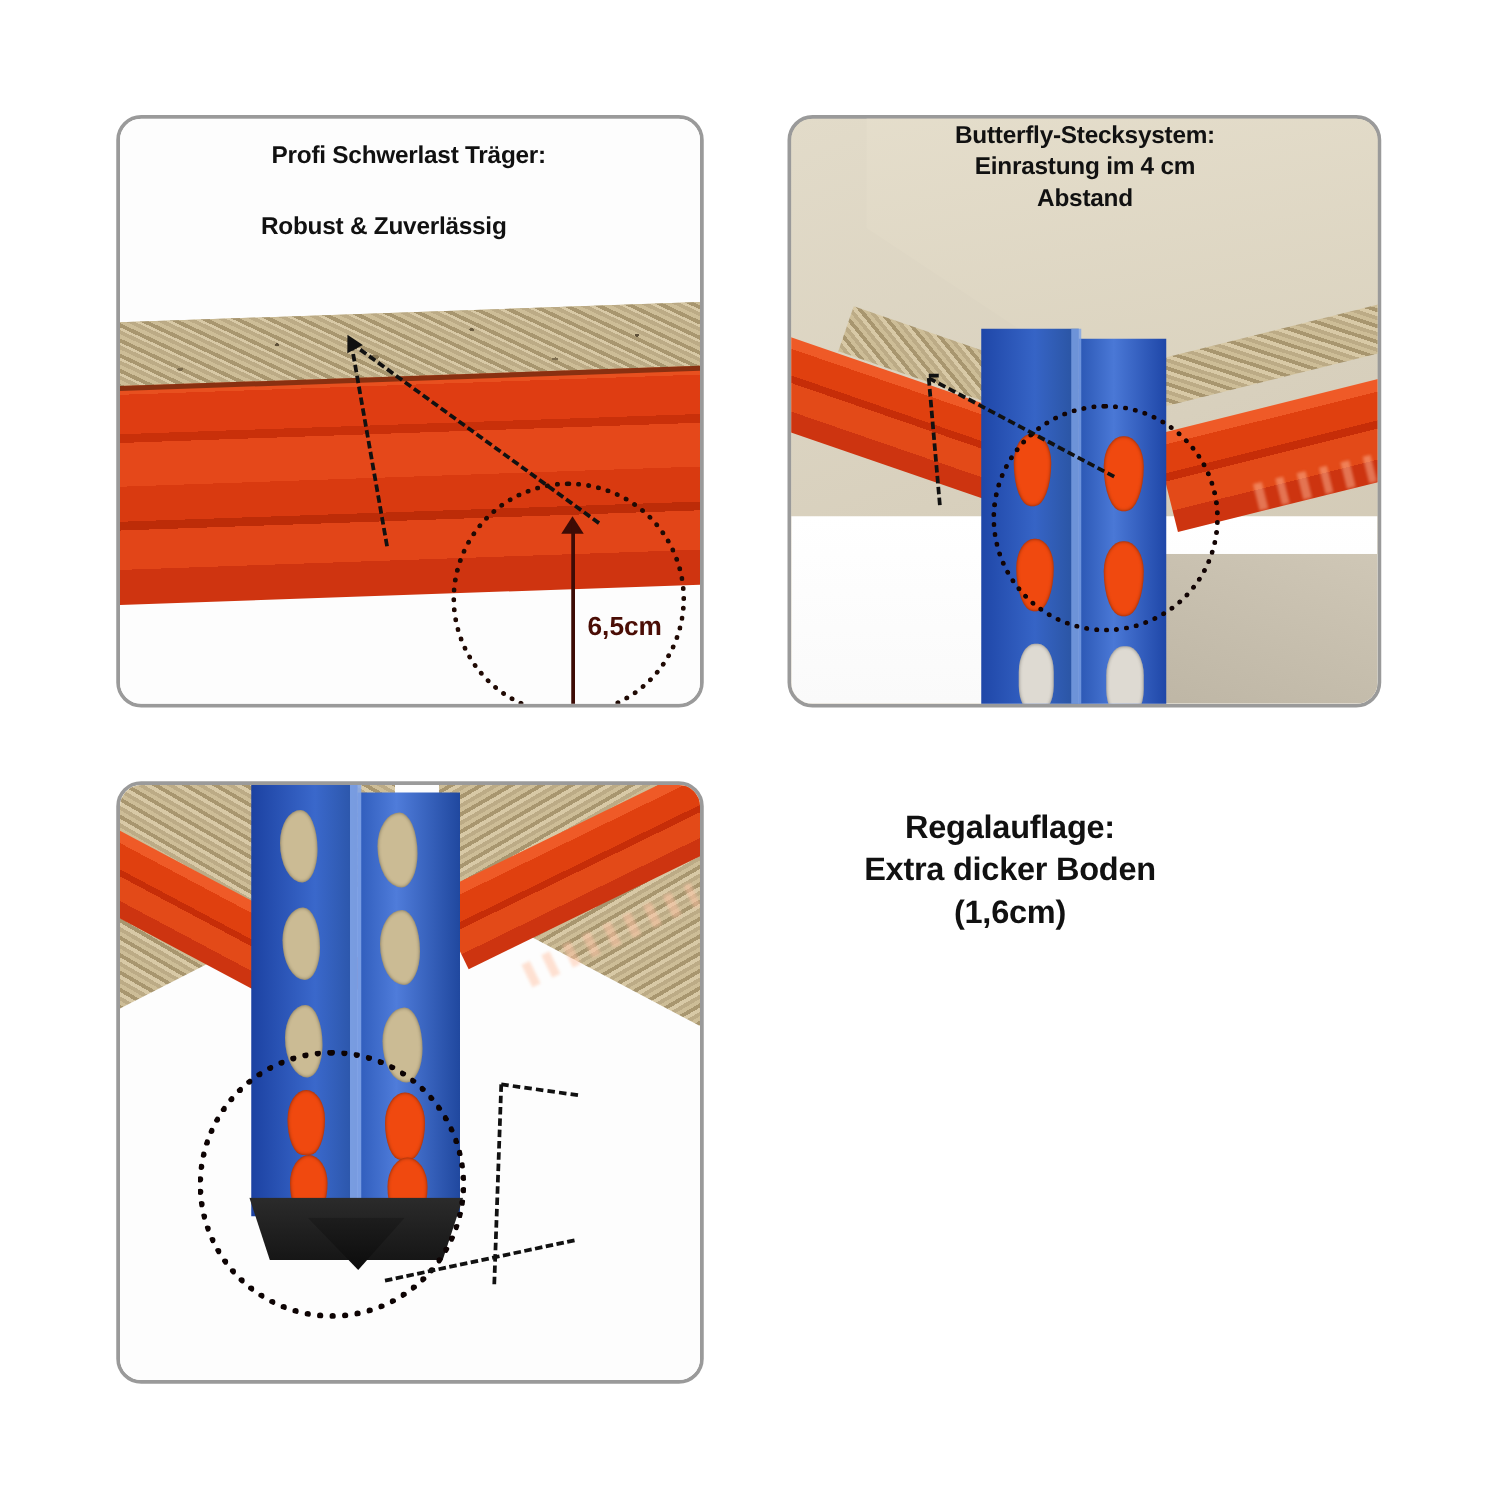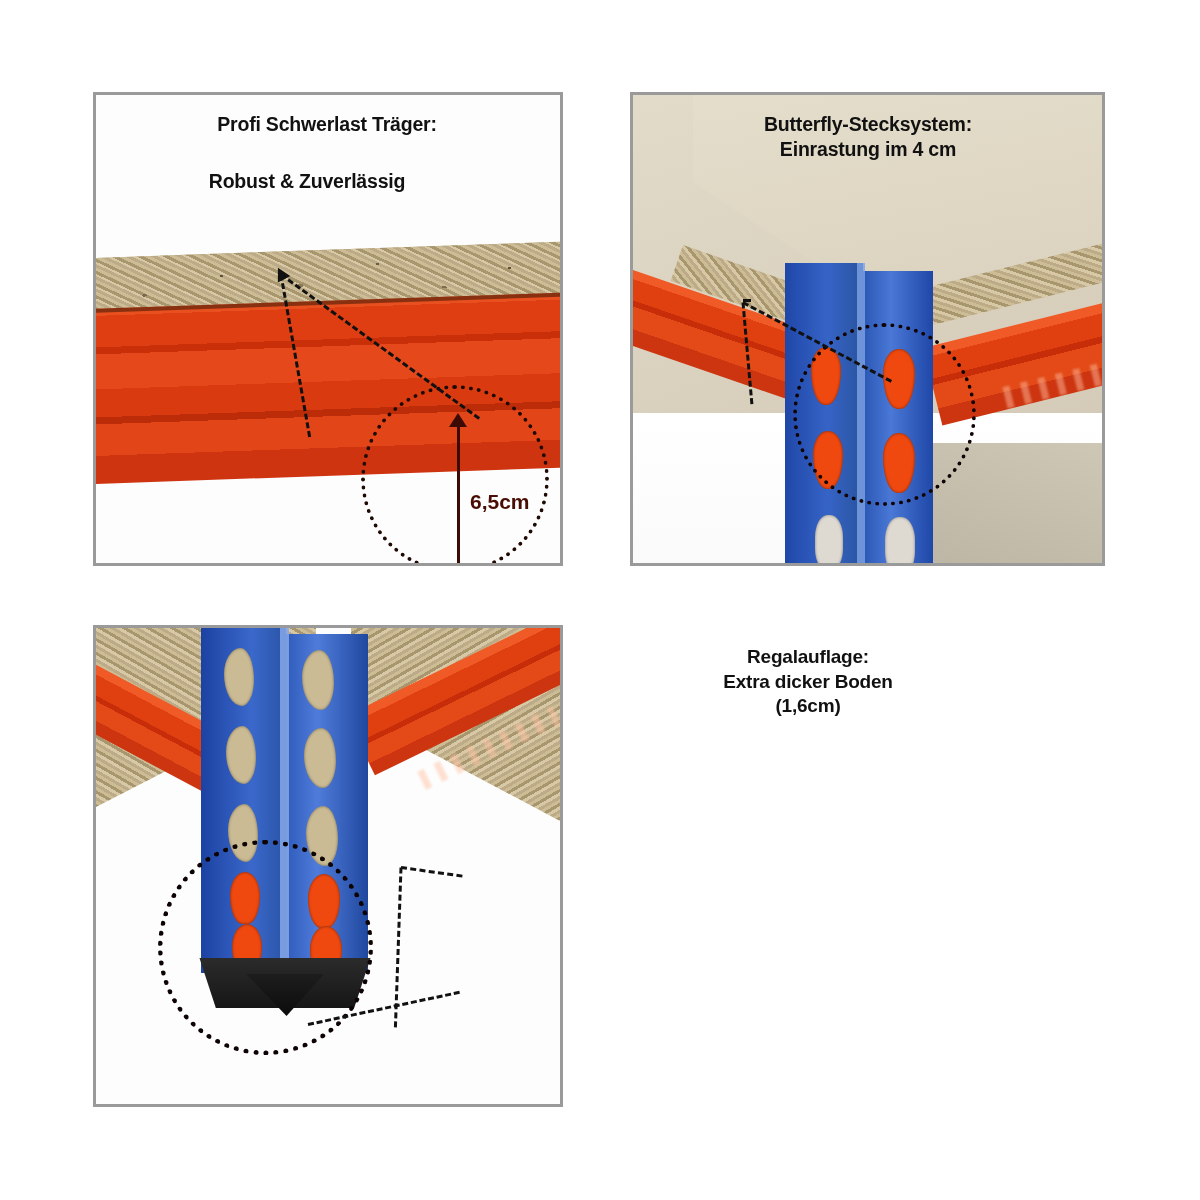--- a/index.html
+++ b/index.html
@@ -7,21 +7,21 @@
     width:1200px;height:1200px;
     background:#ffffff;
     font-family:"Liberation Sans", sans-serif;
     overflow:hidden;
   }
   #root{position:relative;width:1200px;height:1200px;}
 
   .panel{
     position:absolute;
     border:3px solid #9a9a9a;
-    border-radius:0;
+    border-radius:20px;
     overflow:hidden;
     box-sizing:border-box;
   }
   .panel-inner{position:absolute;inset:0;overflow:hidden;}
 
   
   .caption{
     position:absolute;
     z-index:40;
     color:#111111;
@@ -281,23 +281,24 @@
       <div class="slot" style="left:250px;top:338px;width:32px;height:60px;"></div>
       <div class="slotw" style="left:182px;top:420px;width:28px;height:56px;"></div>
       <div class="slotw" style="left:252px;top:422px;width:30px;height:58px;"></div>
 
       <div class="circ"></div>
       <div class="lead lead1"></div>
       <div class="lead lead2"></div>
       <div class="lead lead3"></div>
     </div>
   </div>
-  <div class="caption" style="left:668px;top:112px;width:400px;font-size:19.5px;text-align:center;">
+  <div class="caption" style="left:668px;top:96px;width:400px;font-size:19.5px;text-align:center;">
     <span class="ln ln1">Butterfly-Stecksystem:</span>
     <span class="ln">Einrastung im 4 cm</span>
+    <span class="ln">Abstand</span>
   </div>
 
   <div class="panel" id="p3">
     <div class="panel-inner">
       <div class="bg"></div>
       <div class="boardL"></div>
       <div class="boardR"></div>
       <div class="beamL"></div>
       <div class="beamR"></div>
       <div class="embossR"></div>
@@ -320,19 +321,19 @@
       <div class="foot"></div>
       <div class="footV"></div>
 
       <div class="circ"></div>
       <div class="lead lead1"></div>
       <div class="lead lead2"></div>
       <div class="lead lead3"></div>
     </div>
   </div>
 
-  <div class="caption" style="left:663px;top:645px;width:290px;font-size:19px;">
+  <div class="caption" style="left:663px;top:645px;width:290px;font-size:26px;">
     <span class="ln ln1">Regalauflage:</span>
     <span class="ln">Extra dicker Boden</span>
     <span class="ln">(1,6cm)</span>
   </div>
 
 </div>
 
 </body></html>

